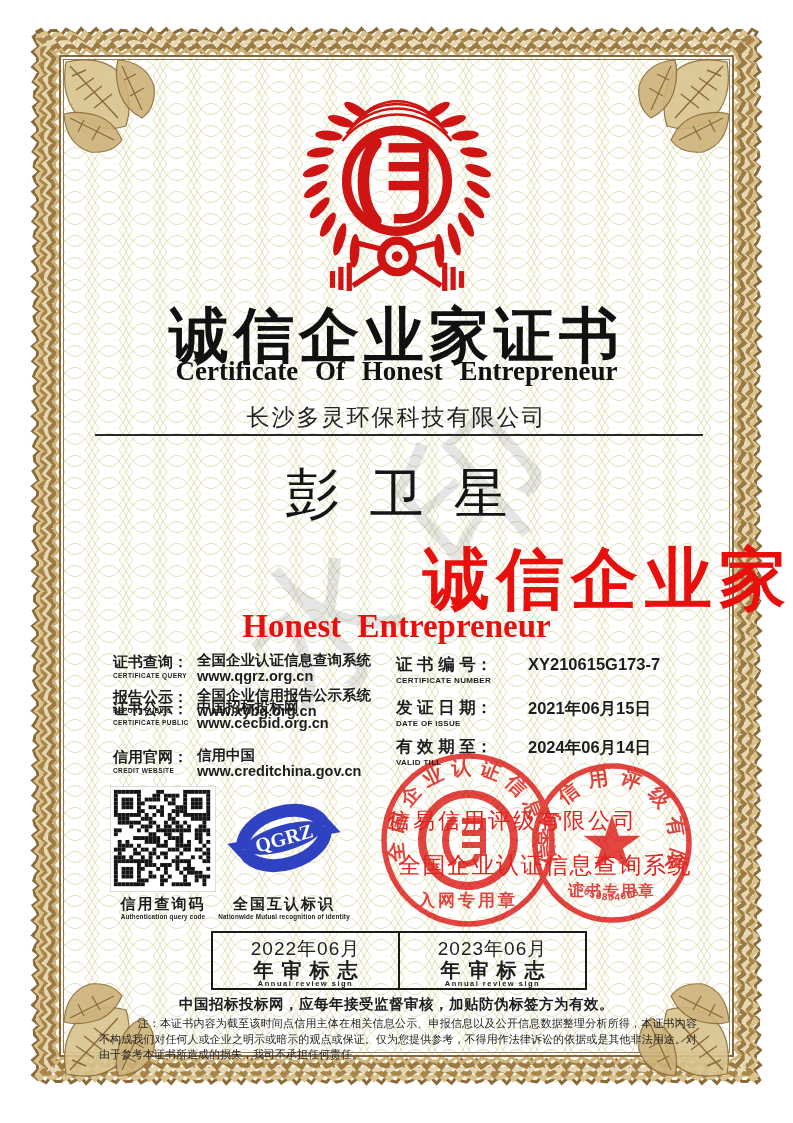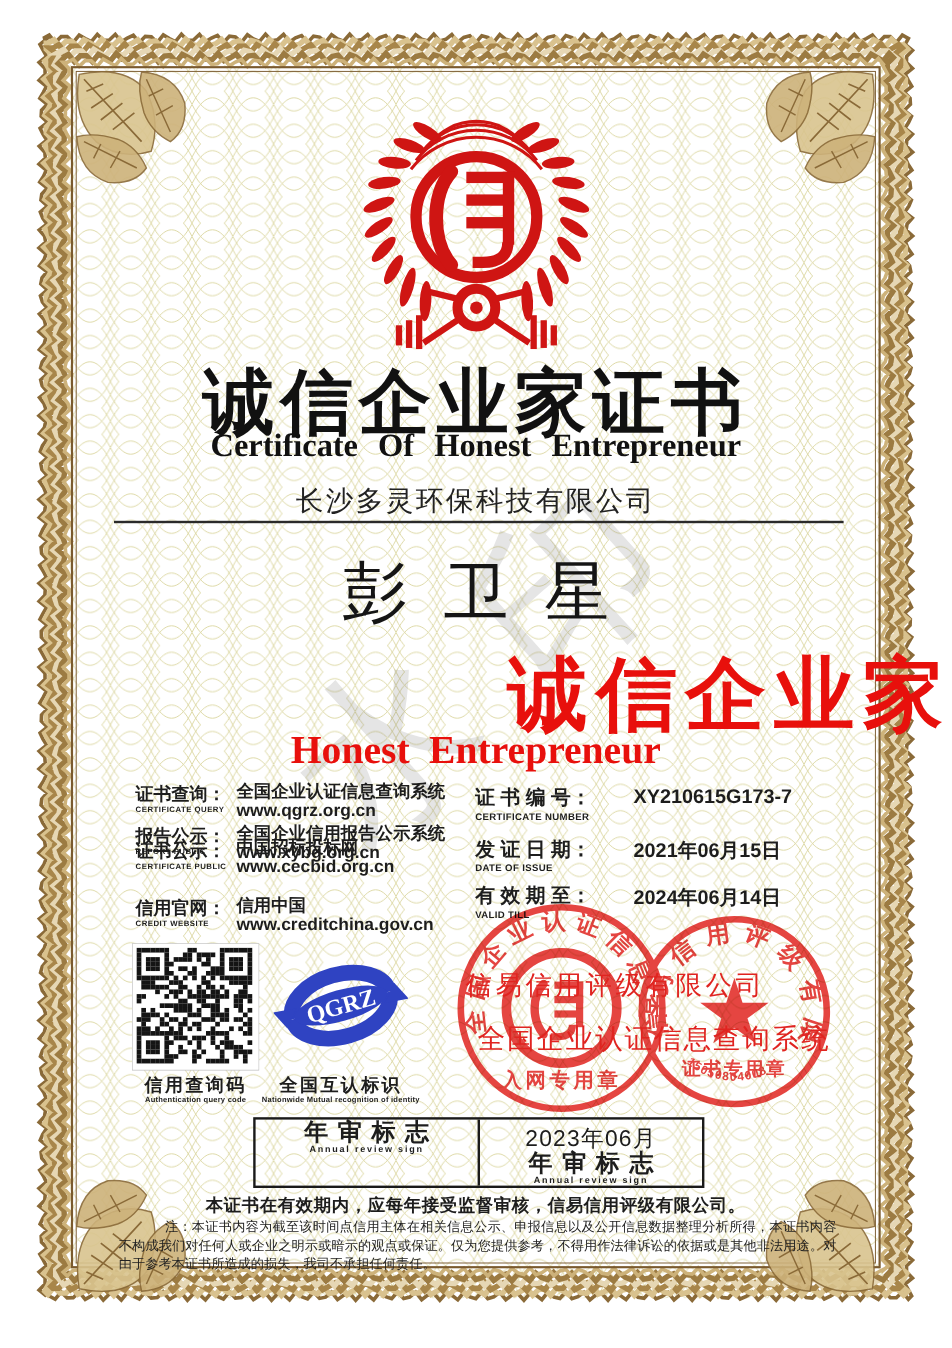--- a/index.html
+++ b/index.html
@@ -614,26 +614,27 @@
         </text>
       </g>
     </g>
   </svg>
 
   <div class="abs ovl1">信易信用评级有限公司</div>
   <div class="abs ovl2">全国企业认证信息查询系统</div>
 
   <div class="abs annual">
     <div class="acell">
+      <div class="a-date">2022年06月</div>
       <div class="a-cn">年审标志</div>
       <div class="a-en">Annual review sign</div>
     </div>
     <div class="acell">
       <div class="a-date">2023年06月</div>
       <div class="a-cn">年审标志</div>
       <div class="a-en">Annual review sign</div>
     </div>
   </div>
 
-  <div class="abs notice">本证书在有效期内，应每年接受监督审核，信易信用评级有限公司。</div>
+  <div class="abs notice">中国招标投标网，应每年接受监督审核，加贴防伪标签方为有效。</div>
   <div class="abs note">注：本证书内容为截至该时间点信用主体在相关信息公示、申报信息以及公开信息数据整理分析所得，本证书内容不构成我们对任何人或企业之明示或暗示的观点或保证。仅为您提供参考，不得用作法律诉讼的依据或是其他非法用途。对由于参考本证书所造成的损失，我司不承担任何责任。</div>
 
 </div>
 
 </body></html>

